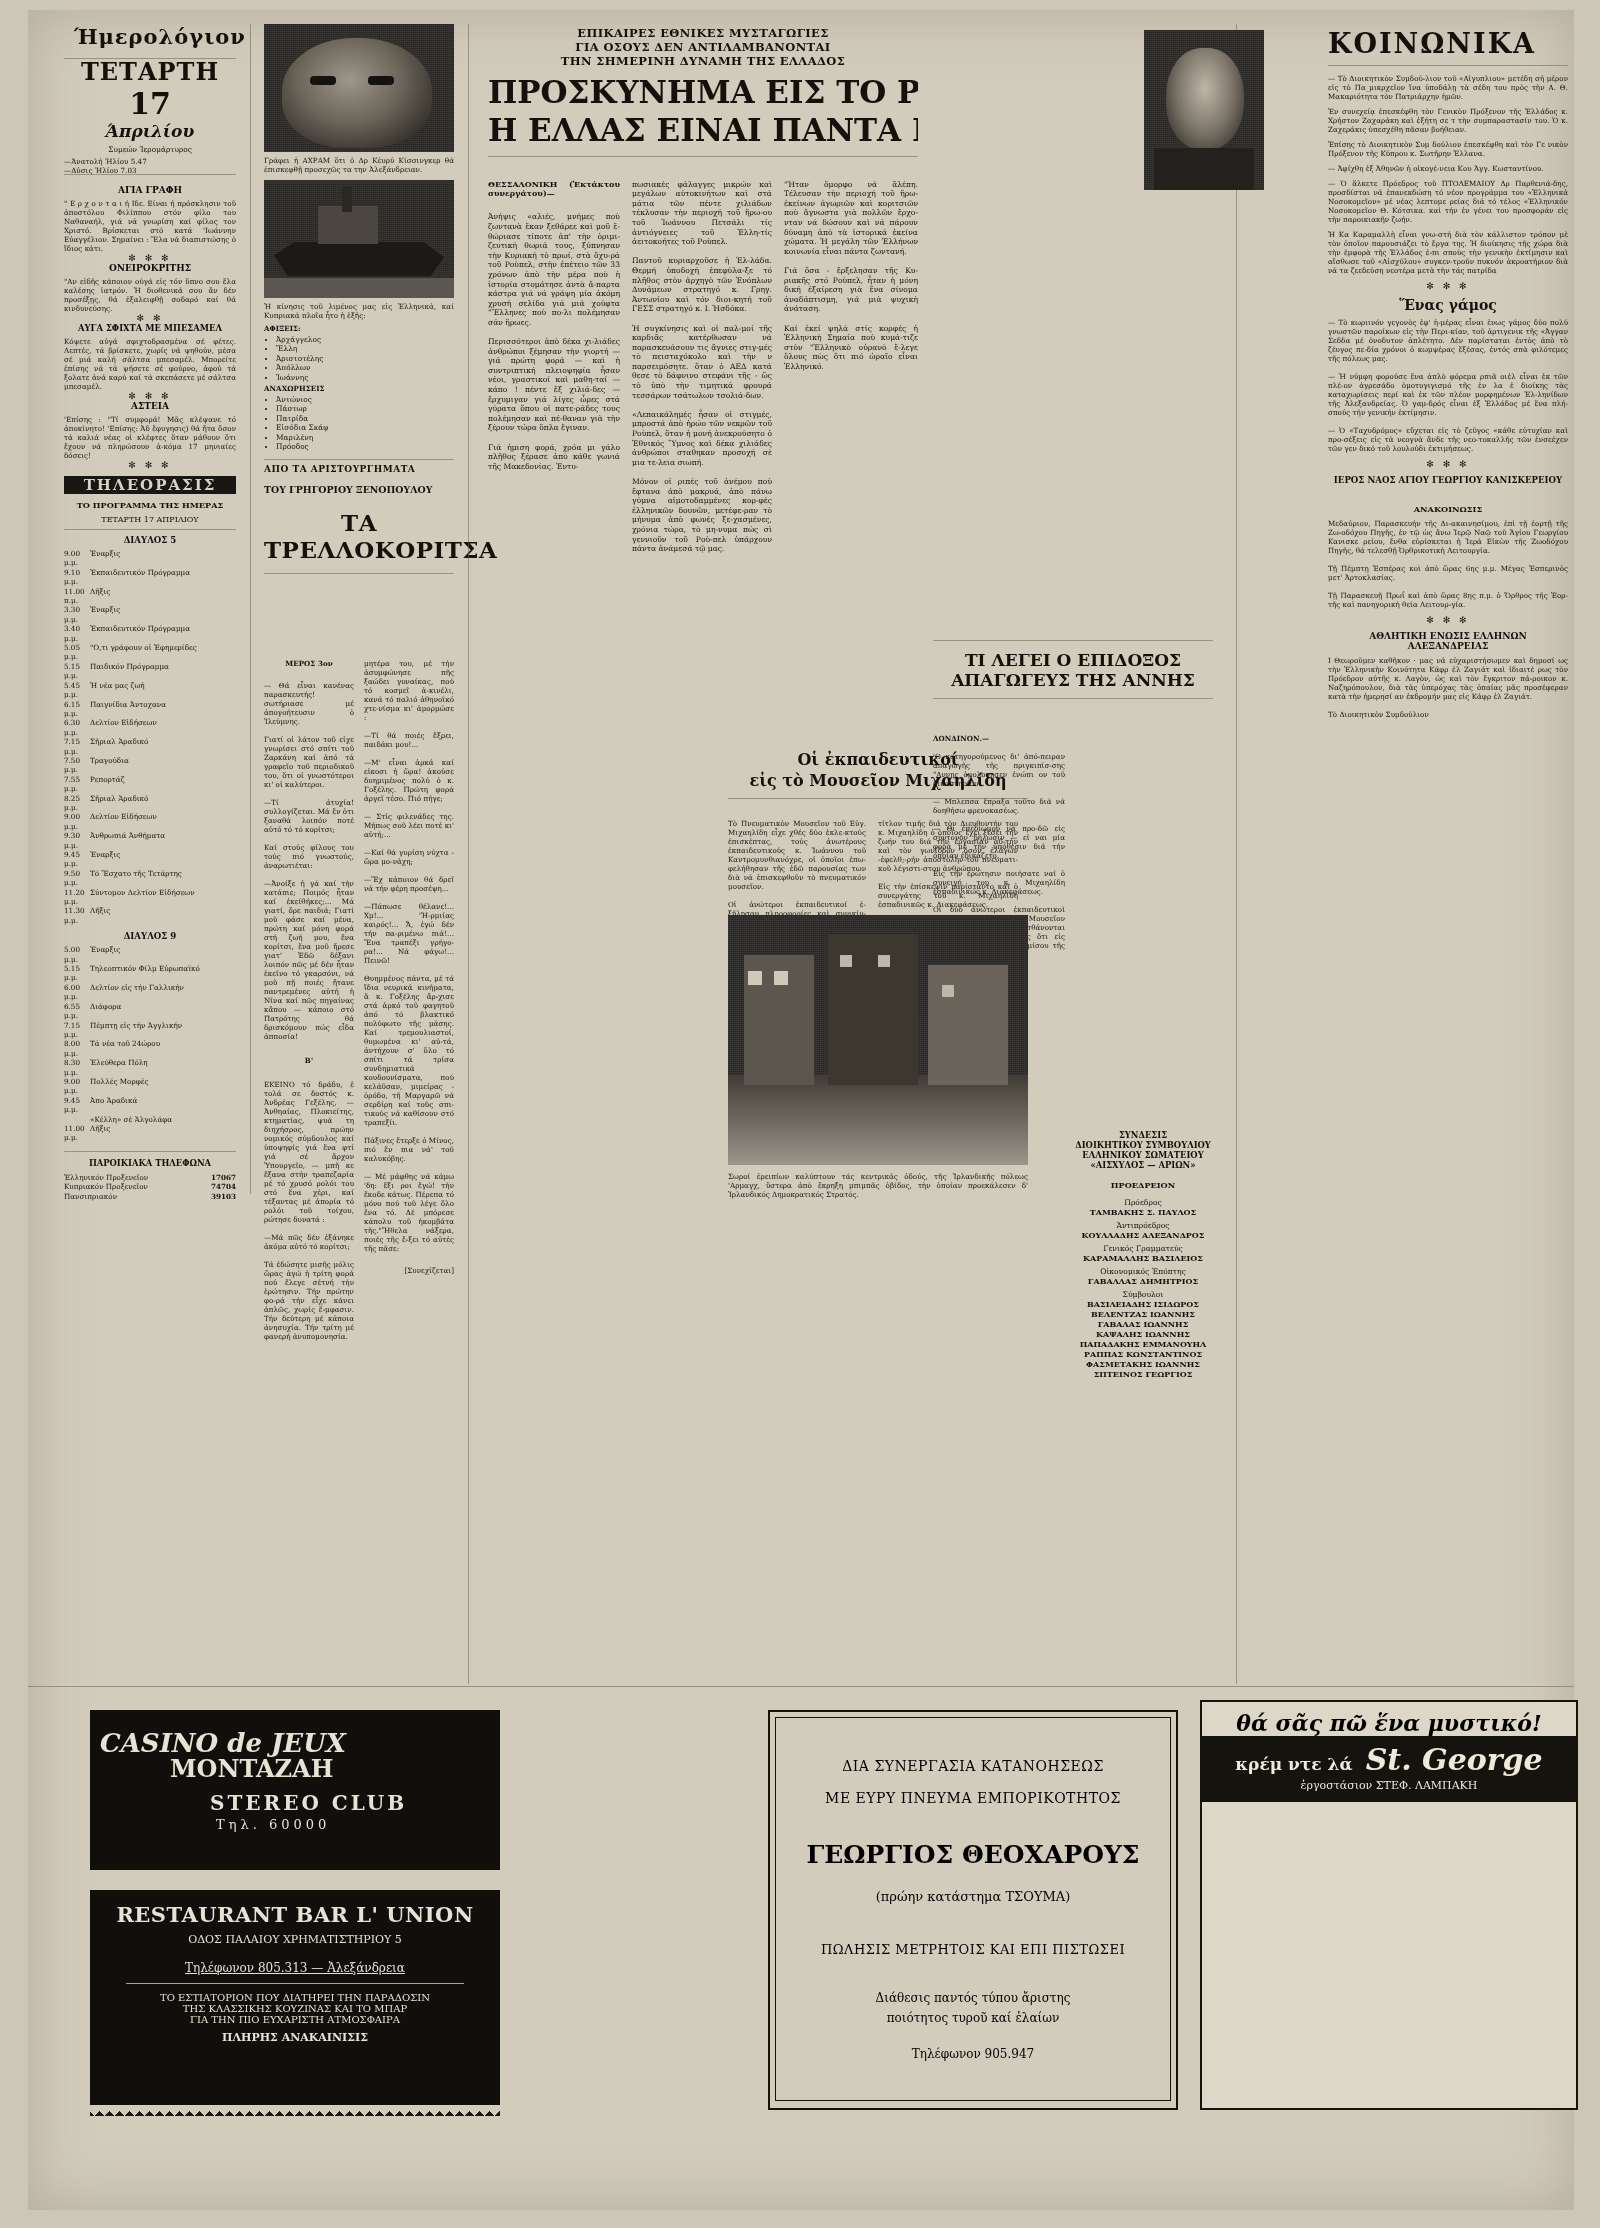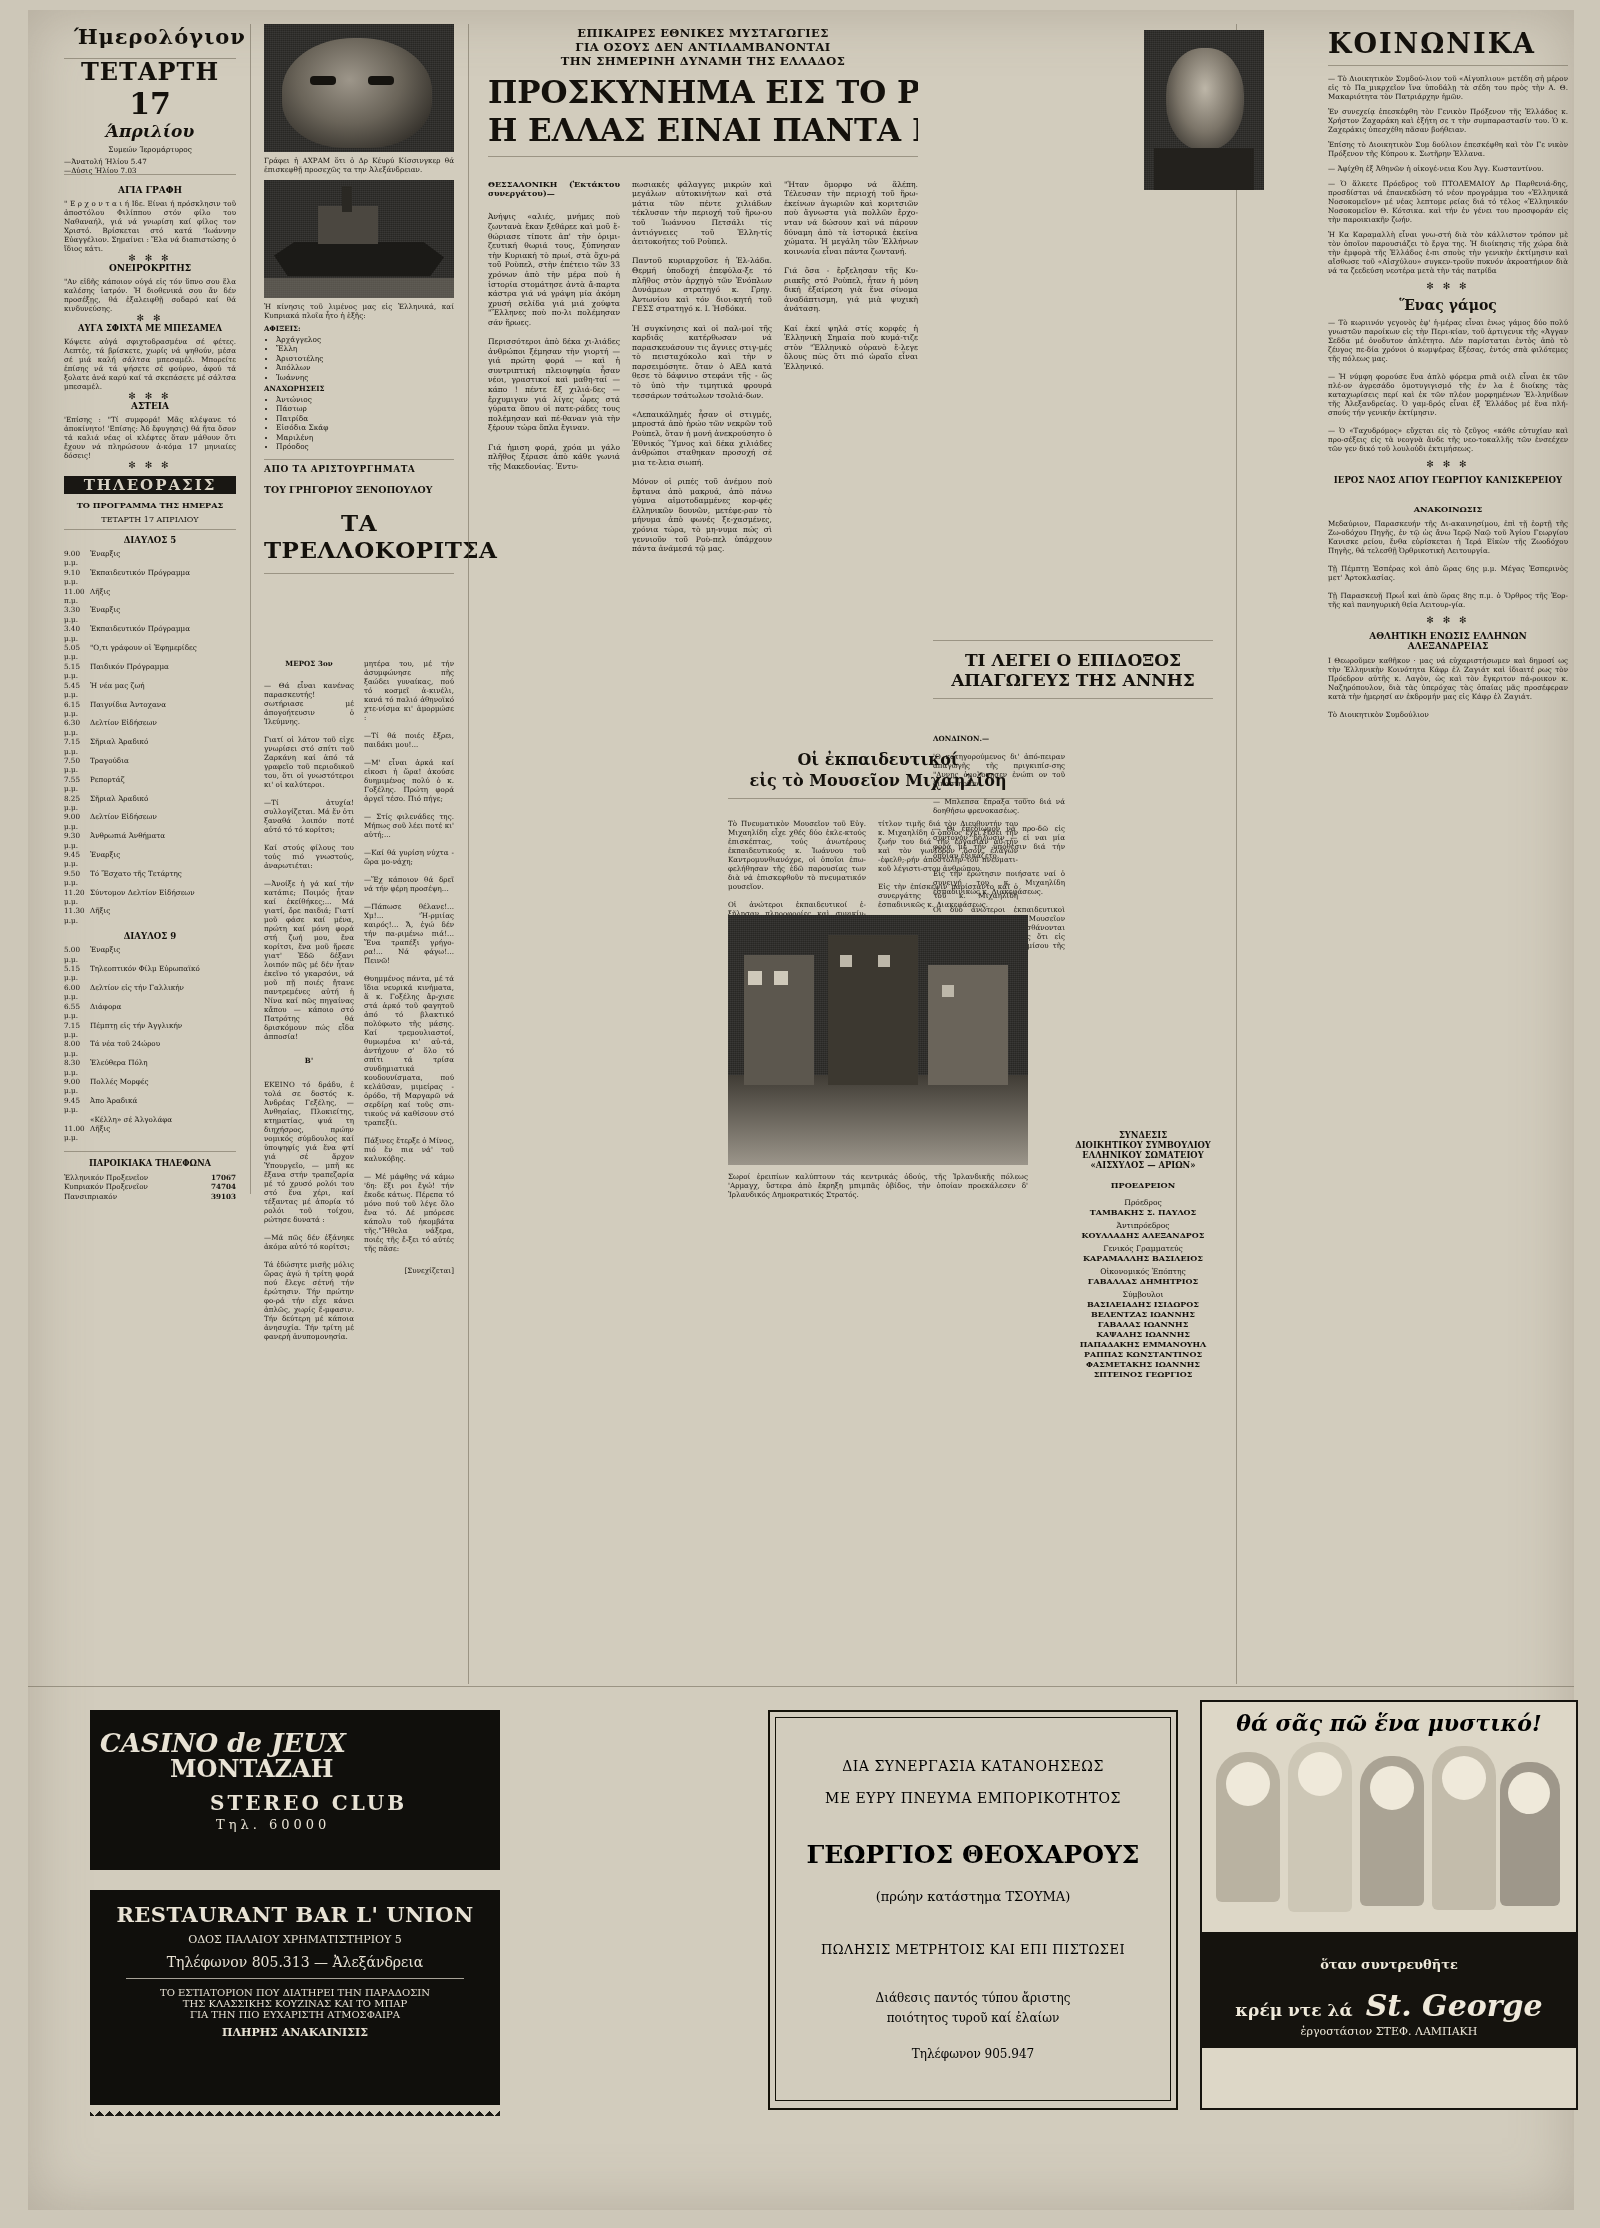--- a/index.html
+++ b/index.html
@@ -482,21 +482,21 @@
       <div style="font-size:24px;font-weight:bold;margin-left:70px;margin-top:-4px;">MONTAZAH</div>
       <div style="font-size:20px;font-weight:bold;margin-top:8px;margin-left:110px;letter-spacing:3px;">STEREO CLUB</div>
       <div style="font-size:13px;margin-top:2px;margin-left:116px;letter-spacing:4px;">Τηλ. 60000</div>
     </div>
   </div>
 
   <div class="boxad" style="left:62px;top:1880px;width:410px;height:215px;background:#100f0c;color:#e8e2d4;overflow:hidden;text-align:center;">
     <div style="padding:12px 12px 6px 12px;">
       <div style="font-size:21px;font-weight:bold;letter-spacing:.5px;">RESTAURANT BAR L' UNION</div>
       <div style="font-size:11px;margin-top:6px;">ΟΔΟΣ ΠΑΛΑΙΟΥ ΧΡΗΜΑΤΙΣΤΗΡΙΟΥ 5</div>
-      <div style="font-size:14px;margin-top:8px;">Τηλέφωνον 805.313 — Ἀλεξάνδρεια</div>
+      <div style="font-size:12px;margin-top:15px;text-decoration:underline;">Τηλέφωνον 805.313 — Ἀλεξάνδρεια</div>
       <div style="height:1px;background:#e8e2d4;margin:8px 24px;opacity:.7;"></div>
       <div style="font-size:10px;margin-top:4px;">ΤΟ ΕΣΤΙΑΤΟΡΙΟΝ ΠΟΥ ΔΙΑΤΗΡΕΙ ΤΗΝ ΠΑΡΑΔΟΣΙΝ</div>
       <div style="font-size:10px;">ΤΗΣ ΚΛΑΣΣΙΚΗΣ ΚΟΥΖΙΝΑΣ ΚΑΙ ΤΟ ΜΠΑΡ</div>
       <div style="font-size:10px;">ΓΙΑ ΤΗΝ ΠΙΟ ΕΥΧΑΡΙΣΤΗ ΑΤΜΟΣΦΑΙΡΑ</div>
       <div style="font-size:11px;font-weight:bold;margin-top:6px;">ΠΛΗΡΗΣ ΑΝΑΚΑΙΝΙΣΙΣ</div>
     </div>
   </div>
   <div style="position:absolute;left:62px;top:2096px;width:410px;">
         <div class="zigb"></div>
       </div>
@@ -509,34 +509,20 @@
       <div style="font-size:13px;margin-top:20px;">(πρώην κατάστημα ΤΣΟΥΜΑ)</div>
       <div style="font-size:13px;margin-top:38px;letter-spacing:.5px;">ΠΩΛΗΣΙΣ ΜΕΤΡΗΤΟΙΣ ΚΑΙ ΕΠΙ ΠΙΣΤΩΣΕΙ</div>
       <div style="font-size:12px;margin-top:34px;">Διάθεσις παντός τύπου ἄριστης</div>
       <div style="font-size:12px;margin-top:6px;">ποιότητος τυροῦ καί ἐλαίων</div>
       <div style="font-size:12px;margin-top:22px;">Τηλέφωνον 905.947</div>
     </div>
   </div>
 
   <div class="boxad" style="left:1172px;top:1690px;width:378px;height:410px;background:#ddd7c7;border:2px solid #15130e;overflow:hidden;">
     <div style="text-align:center;padding-top:8px;font-size:22px;font-weight:bold;font-style:italic;">θά σᾶς πῶ ἕνα μυστικό!</div>
-    <div style="position:relative;height:240px;margin-top:6px;">
-      <div style="position:absolute;left:14px;top:10px;width:64px;height:150px;background:#b9b2a1;border-radius:30px 30px 6px 6px;"></div>
-      <div style="position:absolute;left:86px;top:0px;width:64px;height:170px;background:#cdc7b6;border-radius:30px 30px 6px 6px;"></div>
-      <div style="position:absolute;left:158px;top:14px;width:64px;height:150px;background:#aaa394;border-radius:30px 30px 6px 6px;"></div>
-      <div style="position:absolute;left:230px;top:4px;width:64px;height:164px;background:#c3bcab;border-radius:30px 30px 6px 6px;"></div>
-      <div style="position:absolute;left:298px;top:20px;width:60px;height:144px;background:#9e978a;border-radius:28px 28px 6px 6px;"></div>
-      <div style="position:absolute;left:24px;top:20px;width:44px;height:44px;border-radius:50%;background:#efe9da;"></div>
-      <div style="position:absolute;left:96px;top:10px;width:44px;height:44px;border-radius:50%;background:#efe9da;"></div>
-      <div style="position:absolute;left:168px;top:24px;width:44px;height:44px;border-radius:50%;background:#efe9da;"></div>
-      <div style="position:absolute;left:240px;top:14px;width:44px;height:44px;border-radius:50%;background:#efe9da;"></div>
-      <div style="position:absolute;left:306px;top:30px;width:42px;height:42px;border-radius:50%;background:#efe9da;"></div>
-      <div style="position:absolute;left:0;bottom:0;width:100%;height:50px;background:#15130e;"></div>
-      <div style="position:absolute;left:0;bottom:10px;width:100%;text-align:center;color:#efe9da;font-size:13px;font-weight:bold;">ὅταν συντρευθῆτε</div>
-    </div>
     <div style="background:#15130e;color:#efe9da;text-align:center;padding:6px 0 10px 0;">
       <span style="font-size:17px;font-weight:bold;">κρέμ ντε λά</span>
       <span style="font-size:30px;font-weight:bold;font-style:italic;margin-left:8px;">St. George</span>
       <div style="font-size:11px;margin-top:2px;">ἐργοστάσιον ΣΤΕΦ. ΛΑΜΠΑΚΗ</div>
     </div>
   </div>
 
   <div class="hrule" style="left:0;top:1676px;width:1546px;"></div>
  </div>
 </div>

